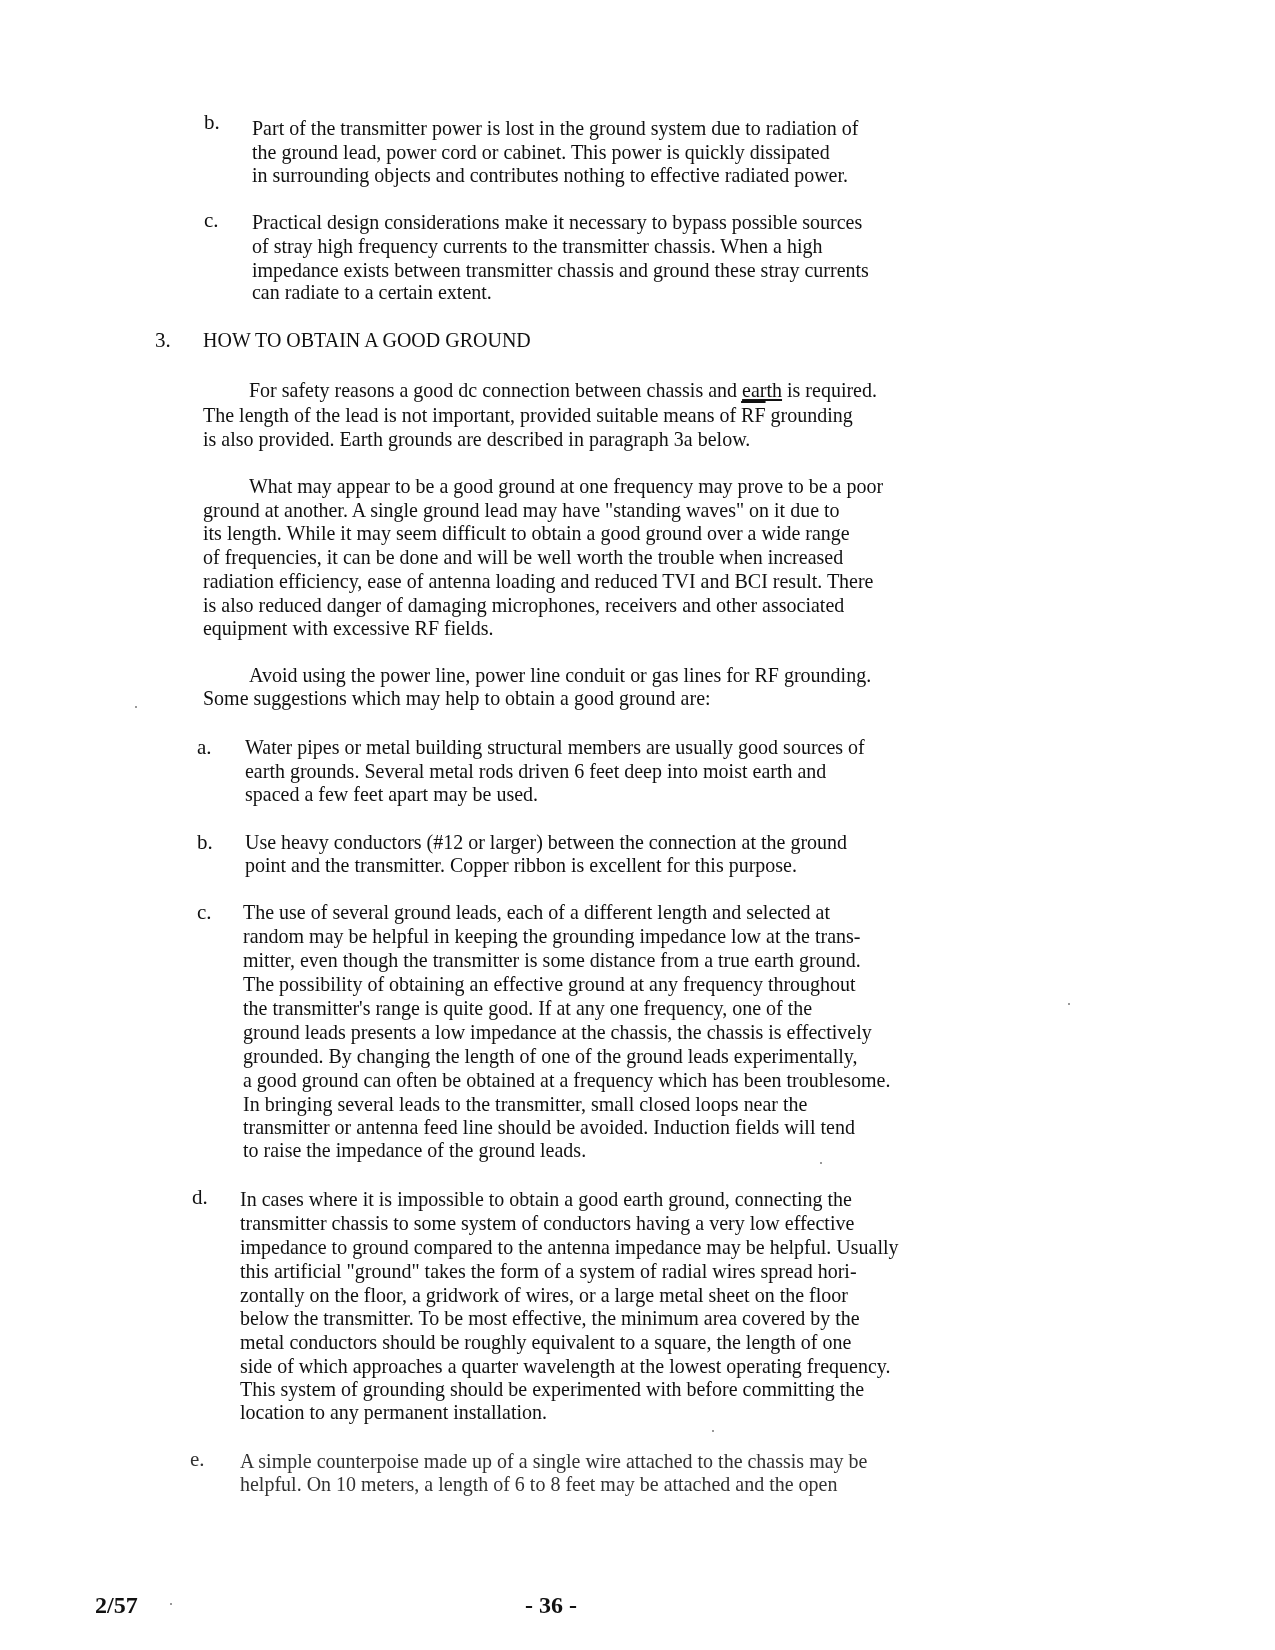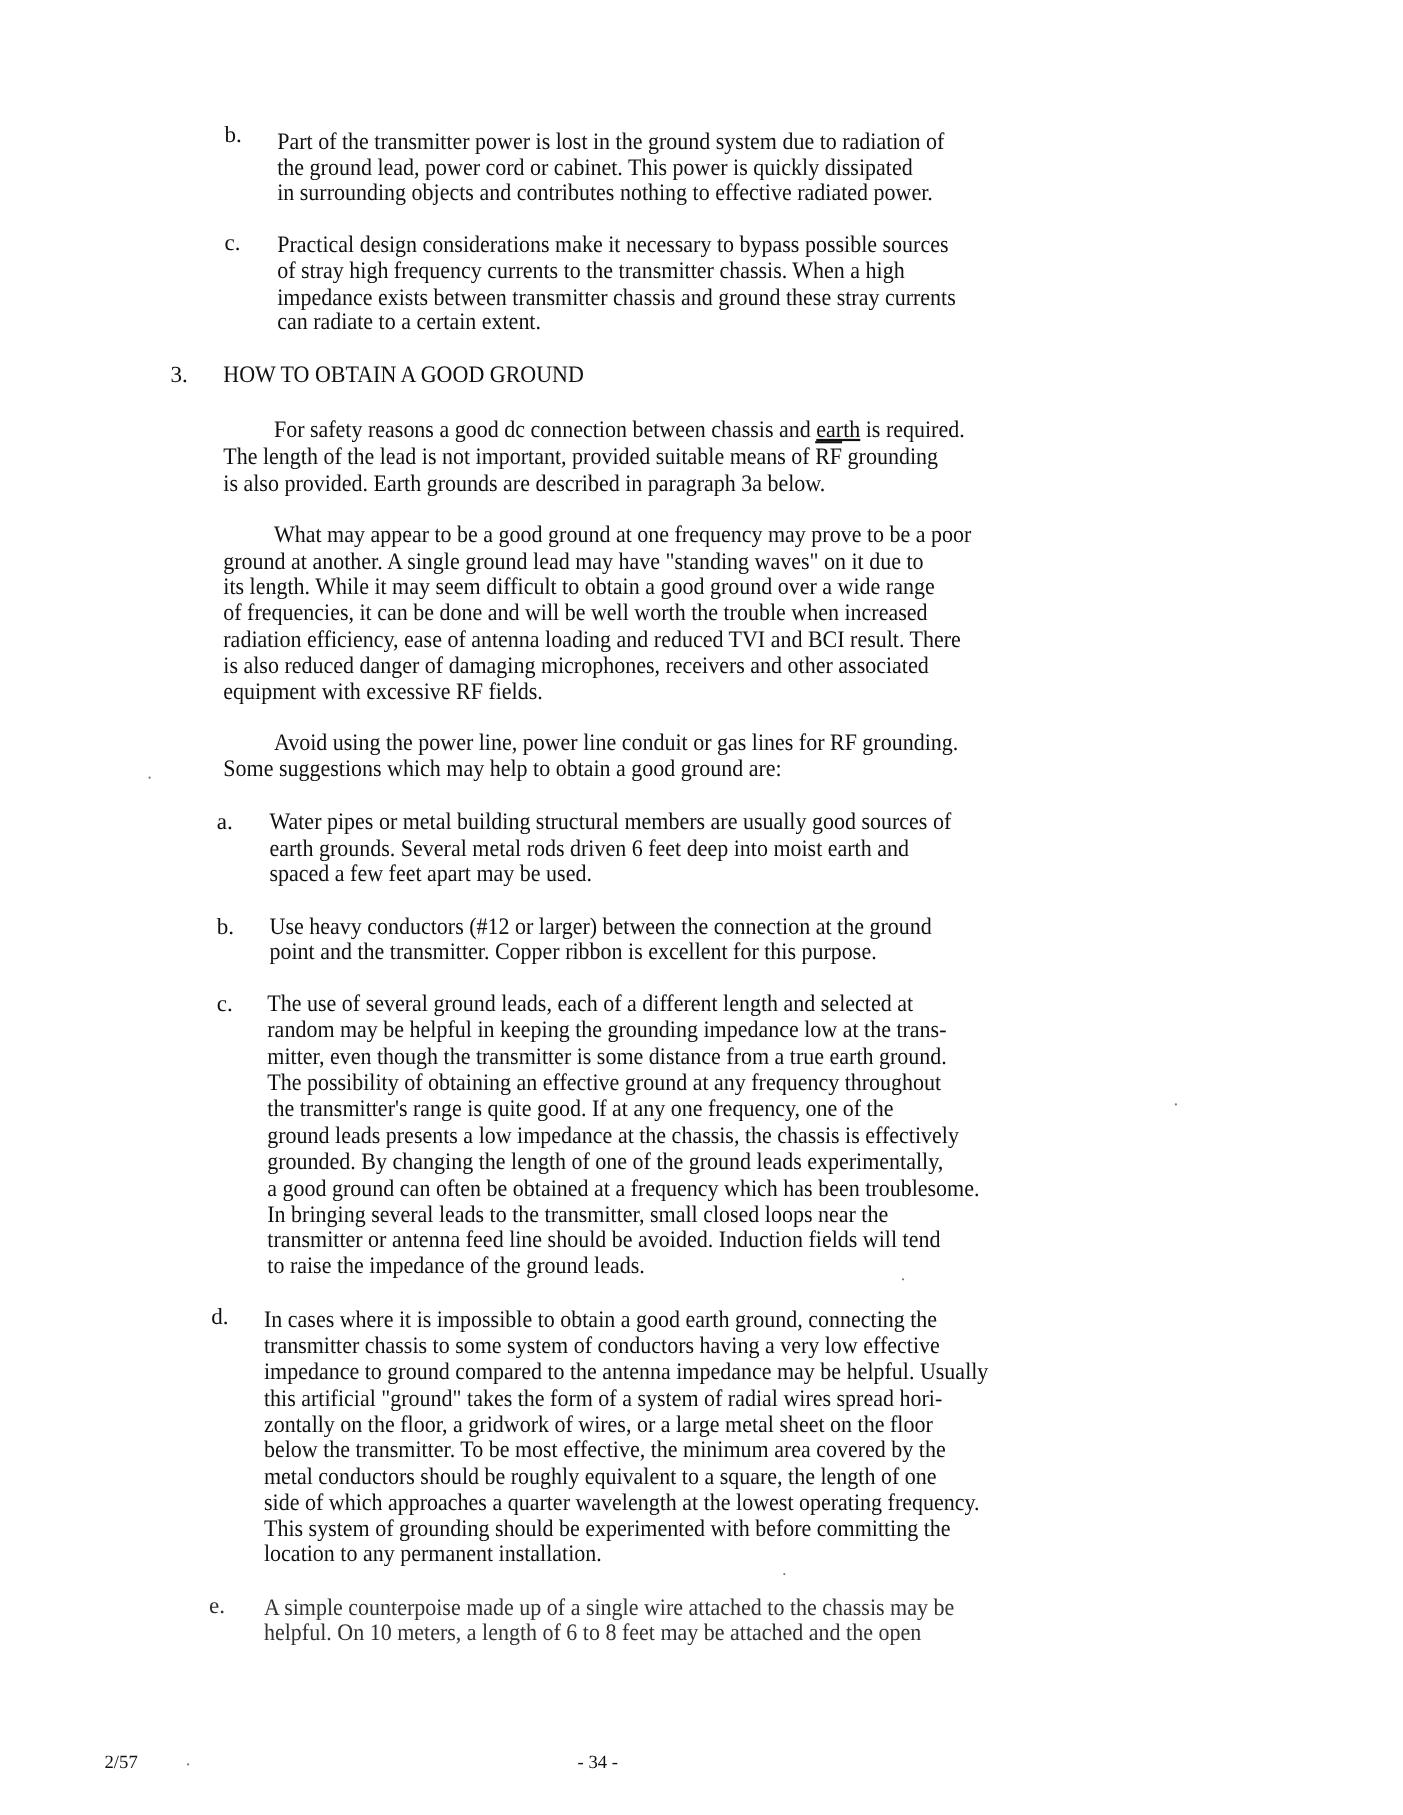--- a/index.html
+++ b/index.html
@@ -2,21 +2,21 @@
 <html><head>
 <meta charset="utf-8">
 <style>
   html, body { margin: 0; padding: 0; background: #ffffff; }
   body { width: 1275px; height: 1650px; position: relative; overflow: hidden;
          font-family: "Liberation Serif", "DejaVu Serif", serif; color: #111; }
   .page { position: absolute; left: 0; top: 0; width: 1275px; height: 1650px; }
   .line { position: absolute; white-space: nowrap; font-size: 21.5px; line-height: 24px;
           transform: scaleX(0.93); transform-origin: left top; }
   .label { position: absolute; font-size: 21px; line-height: 24px; }
-  .footer { position: absolute; font-size: 17px; }
+  .footer { position: absolute; font-size: 24px; font-weight: bold; }
   .u { text-decoration: underline; }
   .o { text-decoration: overline; }
   .speck { position: absolute; width: 2px; height: 2px; background: #777; border-radius: 1px; }
 </style>
 </head>
 <body>
 
 <div class="page">
 
   <div>
@@ -102,20 +102,20 @@
     <div class="line" style="left:240px;top:1400px;">location to any permanent installation.</div>
   </div>
 
   <div style="color:#333;">
     <span class="label" style="left:190px;top:1447px;">e.</span>
     <div class="line" style="left:240px;top:1449px;">A simple counterpoise made up of a single wire attached to the chassis may be</div>
     <div class="line" style="left:240px;top:1472px;">helpful.  On 10 meters, a length of 6 to 8 feet may be attached and the open</div>
   </div>
 
   <div class="footer" style="left:95px;top:1592px;">2/57</div>
-  <div class="footer" style="left:525px;top:1592px;">- 34 -</div>
+  <div class="footer" style="left:525px;top:1592px;">- 36 -</div>
 
   <span class="speck" style="left:135px;top:706px;"></span>
   <span class="speck" style="left:170px;top:1603px;"></span>
   <span class="speck" style="left:820px;top:1162px;"></span>
   <span class="speck" style="left:712px;top:1430px;"></span>
   <span class="speck" style="left:1068px;top:1003px;"></span>
 </div>
 
 </body></html>

